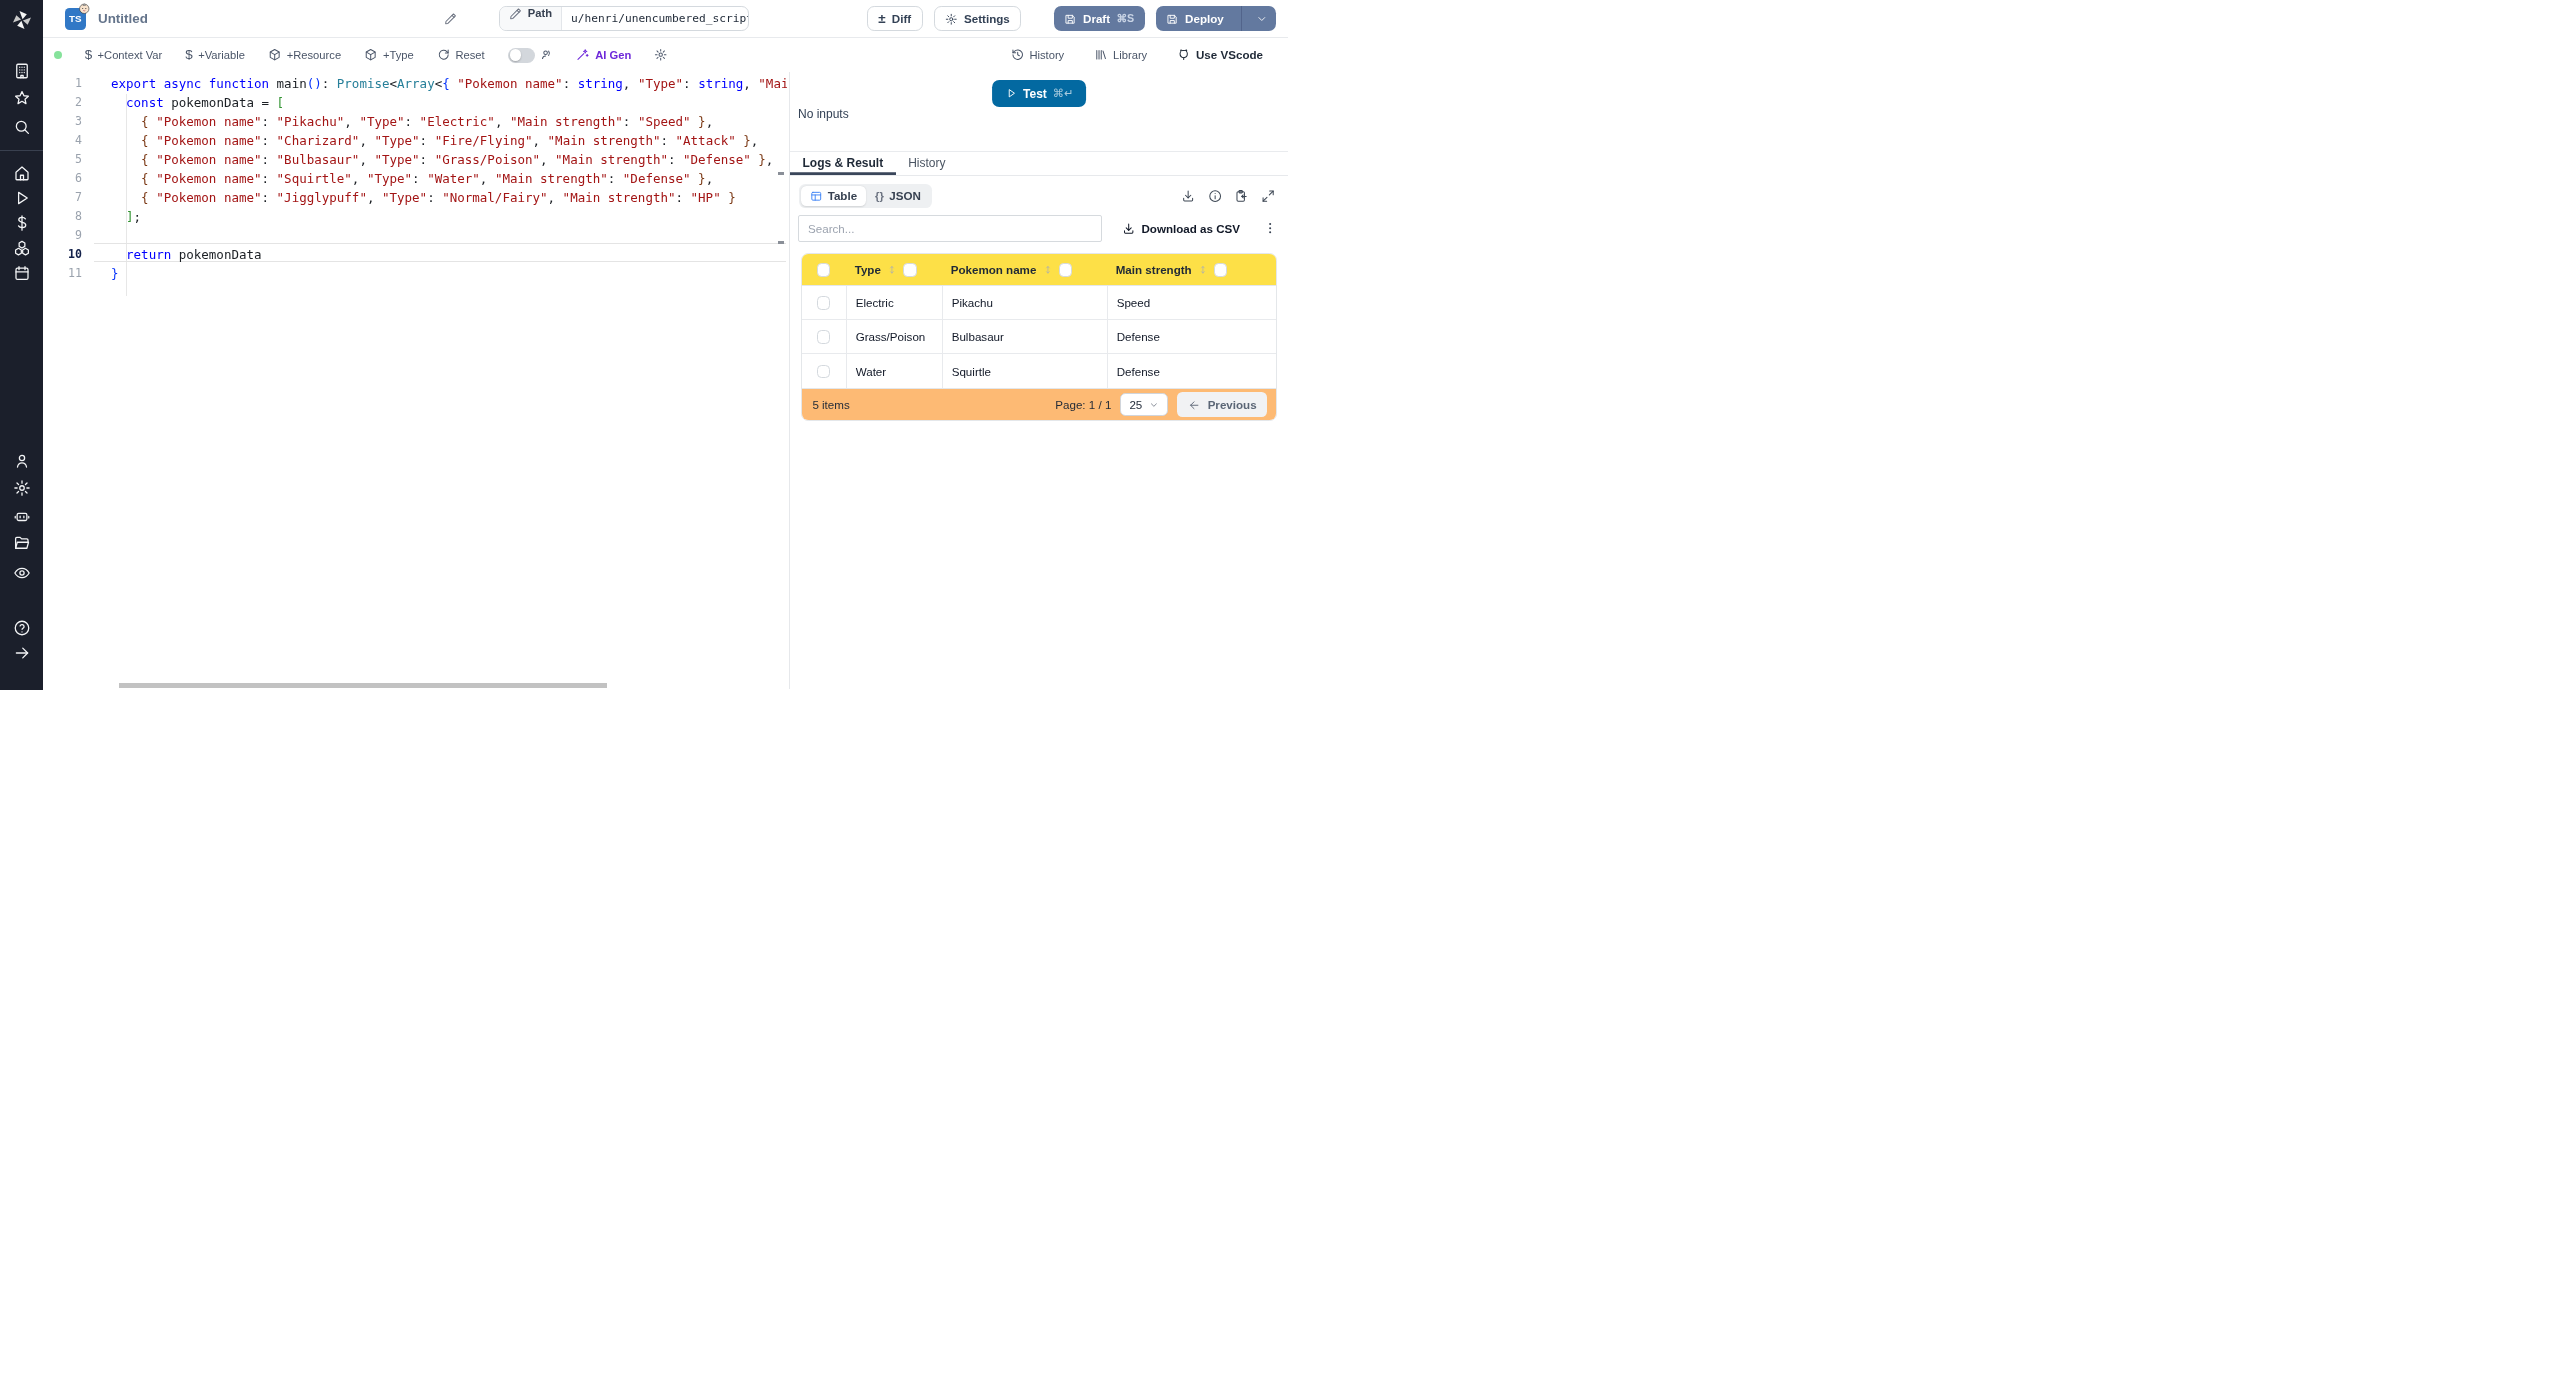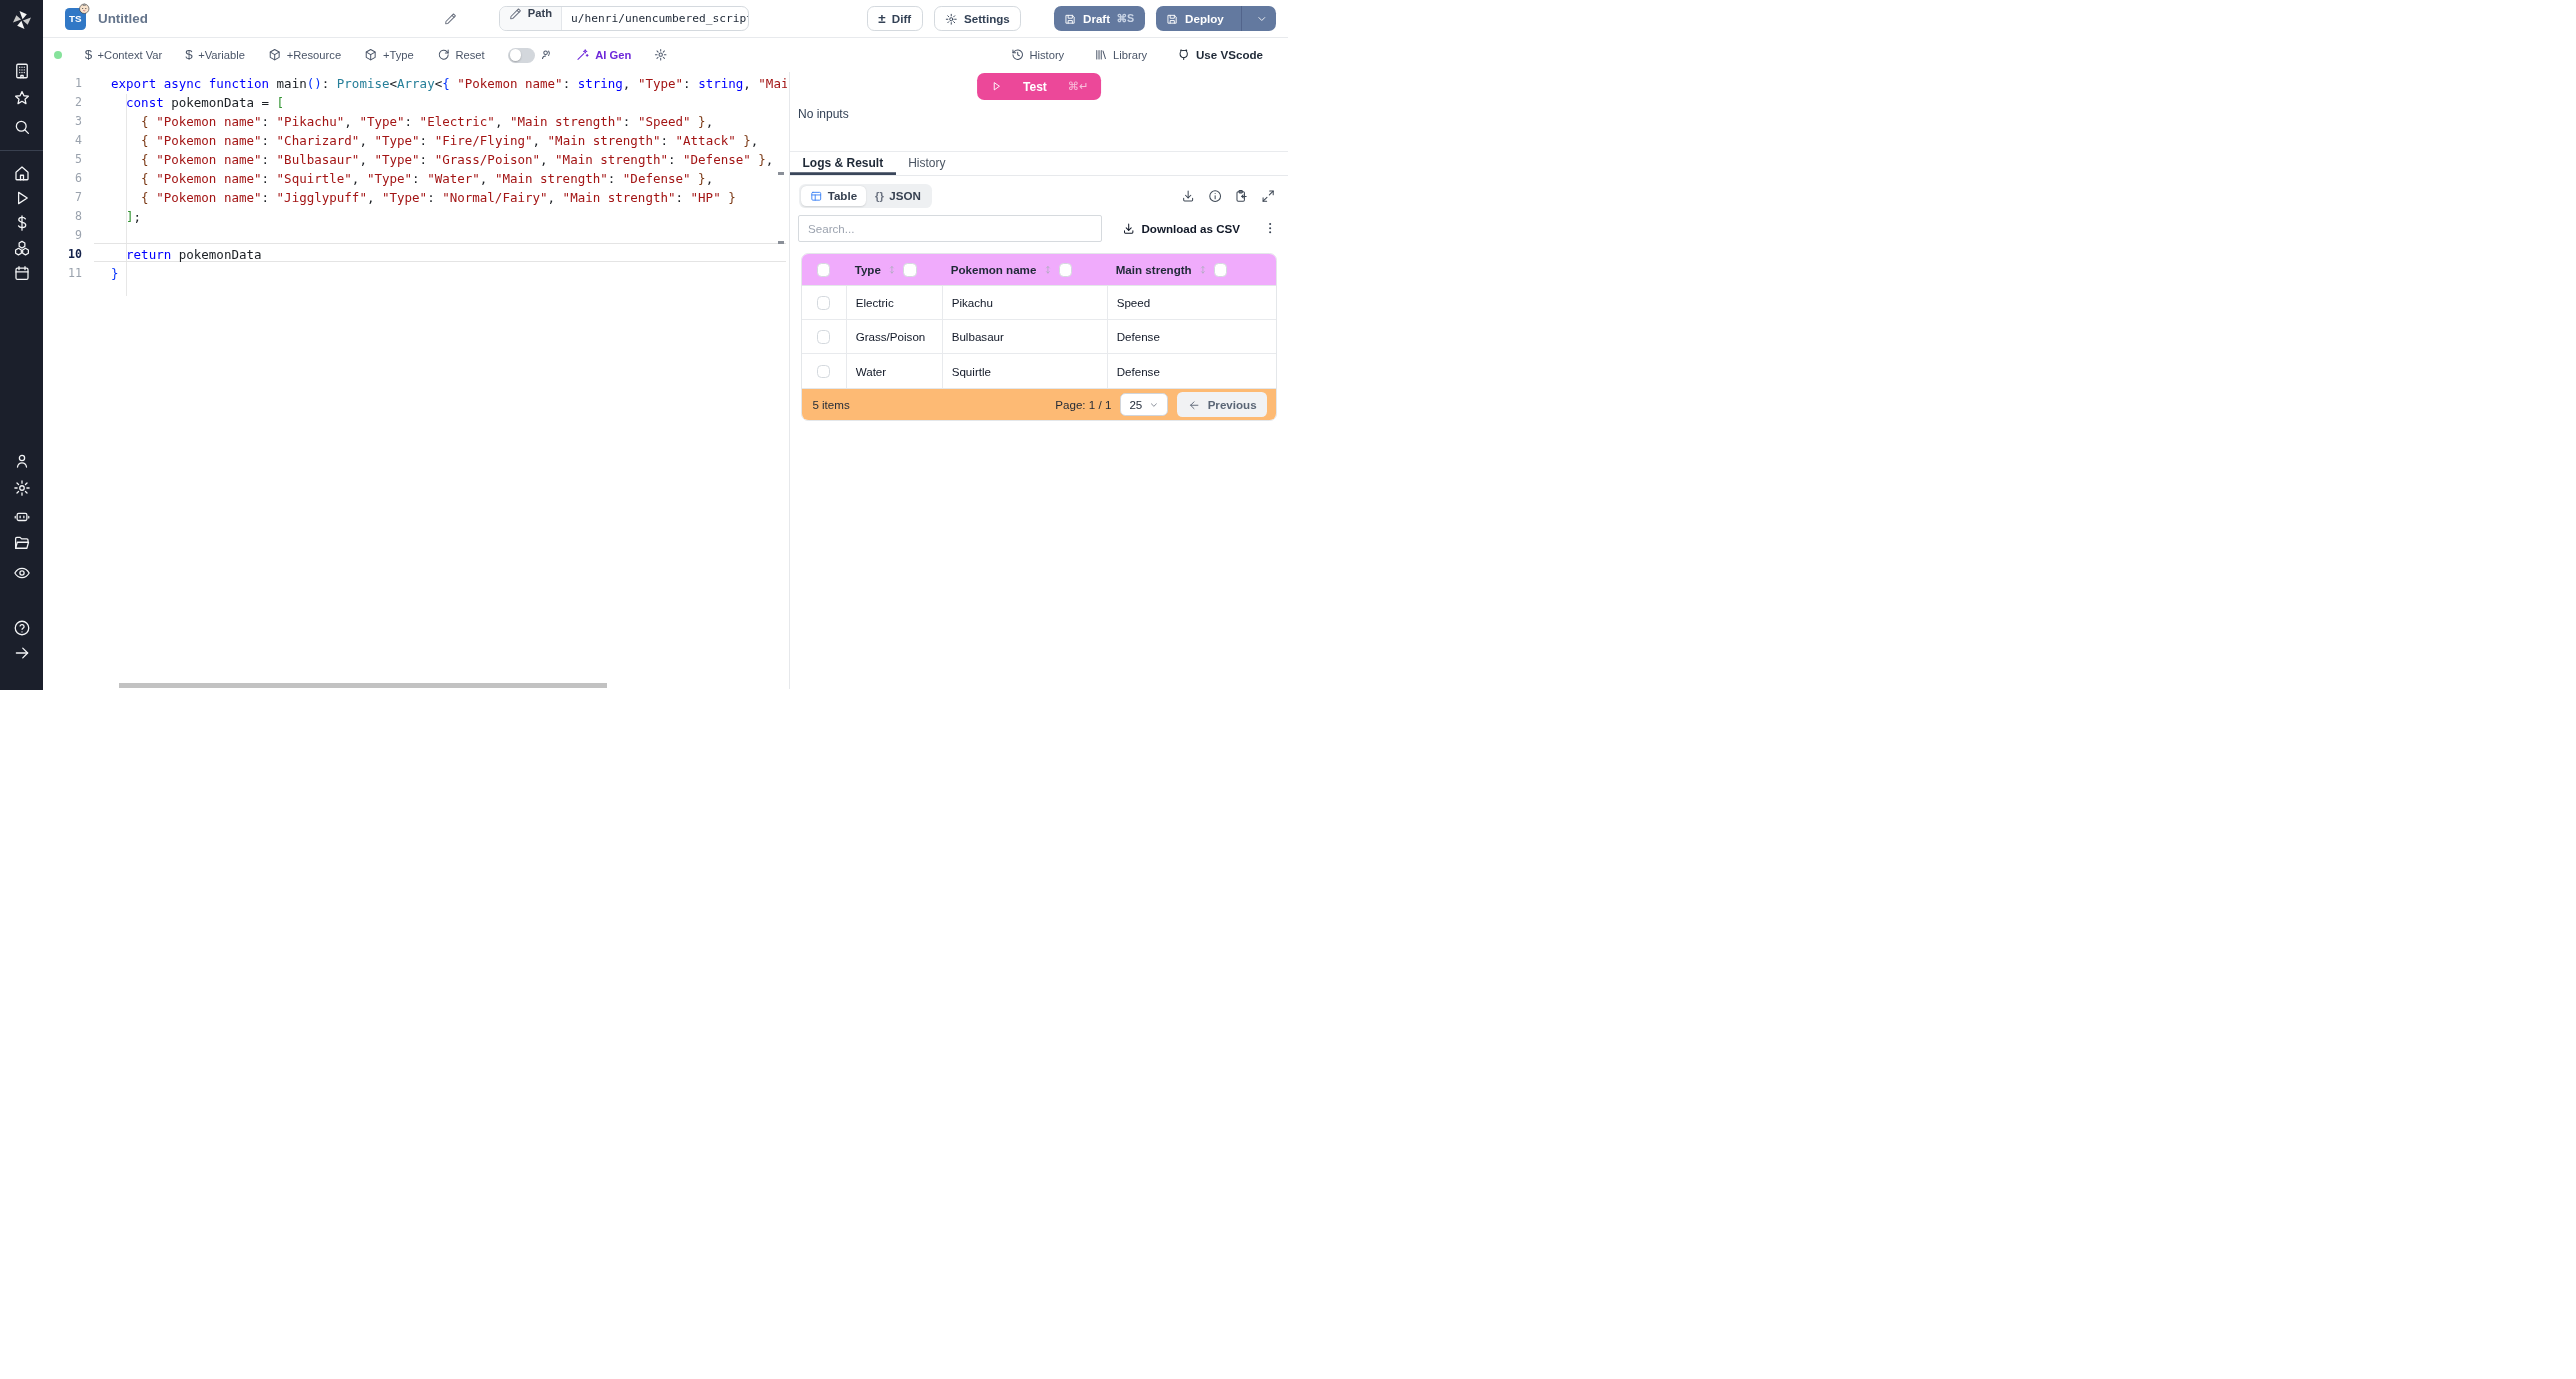--- a/index.html
+++ b/index.html
@@ -64,21 +64,21 @@
   .tok-kw{color:#0000ff} .tok-type{color:#267f99} .tok-str{color:#a31515}
   .tok-plain{color:#1b1f24} .tok-b1{color:#0431fa} .tok-b2{color:#319331} .tok-b3{color:#7b3814}
   .indent-guide { position:absolute; left:83px; top:22.4px; width:0.9px; height:202px; background:#e7e7e7; }
   .curline { position:absolute; left:51px; top:171px; right:2.7px; height:19px; border-top:0.9px solid #e4e4e4; border-bottom:0.9px solid #e4e4e4; pointer-events:none; }
   .ruler-mark { position:absolute; right:5.4px; width:5.4px; height:2.7px; background:#8a8f98; }
   .rm1 { top:100px; } .rm2 { top:169px; }
   .hscroll { position:absolute; left:76px; bottom:0.9px; width:488px; height:5.4px; background:#c2c2c2; cursor:grab; }
 
   
   .rpanel { position:relative; flex:1; height:617px; background:#fff; border-left:0.9px solid #e6e8eb; }
-  .test-btn { position:absolute; left:50%; top:1px; transform:translateX(-50%); height:27px; background:#ec4899; border:none; border-radius:7.2px; color:#fff; display:flex; align-items:center; gap:21px; padding:0 12.5px; font-size:12px; font-weight:700; cursor:pointer; font-family:"Liberation Sans", sans-serif; }
+  .test-btn { position:absolute; left:50%; top:8px; transform:translateX(-50%); height:27px; background:#0369a1; border:none; border-radius:7.2px; color:#fff; display:flex; align-items:center; gap:6px; padding:0 12.5px; font-size:12px; font-weight:700; cursor:pointer; font-family:"Liberation Sans", sans-serif; }
   .test-btn svg { width:12.5px; height:12.5px; stroke:#fff; fill:none; stroke-width:1.8; stroke-linejoin:round; }
   .test-kbd { font-size:11.2px; font-weight:400; color:rgba(255,255,255,.65); }
   .no-inputs { position:absolute; left:8px; top:35px; font-size:12px; color:#334155; }
   .splitline { position:absolute; left:0; top:79px; right:0; height:0.9px; background:#e9ebee; cursor:row-resize; }
   .tabs { position:absolute; left:0; top:80px; right:0; height:24px; border-bottom:1.8px solid #e7e9ec; display:flex; }
   .tab { padding:0 12.5px; font-size:12px; line-height:22.4px; color:#4b5563; font-weight:500; cursor:pointer; }
   .tab.active { color:#1f2937; font-weight:600; box-shadow:inset 0 -2.7px 0 #3a465a; }
   .rbody { position:absolute; left:0; top:106px; right:0; bottom:0; }
   .seg-row { margin:6.3px 12.5px 0 9px; display:flex; align-items:center; justify-content:space-between; }
   .seg { display:flex; background:#eef0f2; border-radius:6.3px; padding:1.8px; }
@@ -91,21 +91,21 @@
   .res-icons svg { width:14.3px; height:14.3px; stroke:#3c4653; fill:none; stroke-width:1.7; stroke-linecap:round; stroke-linejoin:round; }
   .search-row { margin:7.2px 10.7px 0 8px; display:flex; align-items:center; }
   .search-input { width:304px; height:27px; border:0.9px solid #d6dade; border-radius:2px; padding:0 9px; font-size:11.6px; color:#1f2937; font-family:"Liberation Sans", sans-serif; outline:none; }
   .search-input::placeholder { color:#9ca3af; }
   .csv-btn { margin-left:auto; display:flex; align-items:center; gap:6.3px; font-size:11.6px; font-weight:600; color:#111827; cursor:pointer; }
   .csv-btn svg { width:13.4px; height:13.4px; stroke:#111827; fill:none; stroke-width:1.8; stroke-linecap:round; stroke-linejoin:round; }
   .kebab { margin-left:23px; cursor:pointer; display:flex; }
   .kebab svg { width:14.3px; height:14.3px; fill:#374151; }
 
   .rtable { margin:11.6px 10.7px 0 10.7px; border:0.9px solid #e4e7ea; border-radius:7.2px; overflow:hidden; background:#fff; }
-  .thead { display:flex; height:32px; background:#f0abfc; border-bottom:0.9px solid #e4e7ea; }
+  .thead { display:flex; height:32px; background:#fde047; border-bottom:0.9px solid #e4e7ea; }
   .th { display:flex; align-items:center; gap:6.3px; padding-left:9px; font-size:11.6px; font-weight:600; color:#1f2937; }
   .col0 { width:44px; justify-content:center; padding-left:0; }
   .col1 { width:96px; } .col2 { width:165px; } .col3 { flex:1; }
   .cbx { width:13.4px; height:13.4px; border:1.3px solid #d4d9de; border-radius:4.5px; background:#fff; cursor:pointer; flex:none; }
   .sort svg { width:9.8px; height:11.6px; stroke:#a6adb8; fill:none; stroke-width:1.7; stroke-linecap:round; stroke-linejoin:round; display:block; cursor:pointer; }
   .trow { display:flex; height:34px; align-items:center; border-bottom:0.9px solid #e8eaed; font-size:11.6px; color:#111827; }
   .trow:last-child { border-bottom:none; }
   .td { height:34px; display:flex; align-items:center; padding-left:9px; border-left:0.9px solid #e8eaed; }
   .td.col0 { border-left:none; justify-content:center; padding-left:0; }
   .tfoot { display:flex; align-items:center; height:32px; border-top:0.9px solid #e4e7ea; padding:0 9px 0 10.7px; background:#fdba74; }

